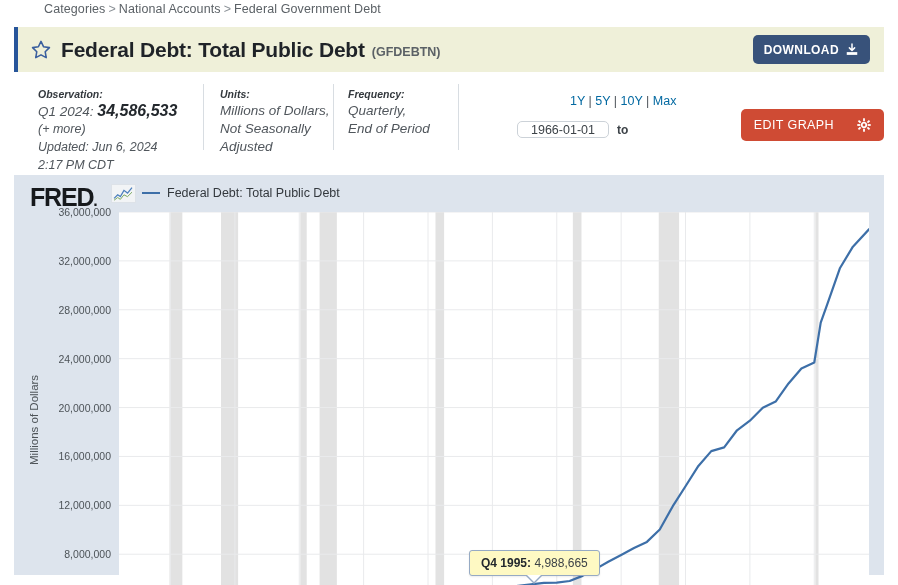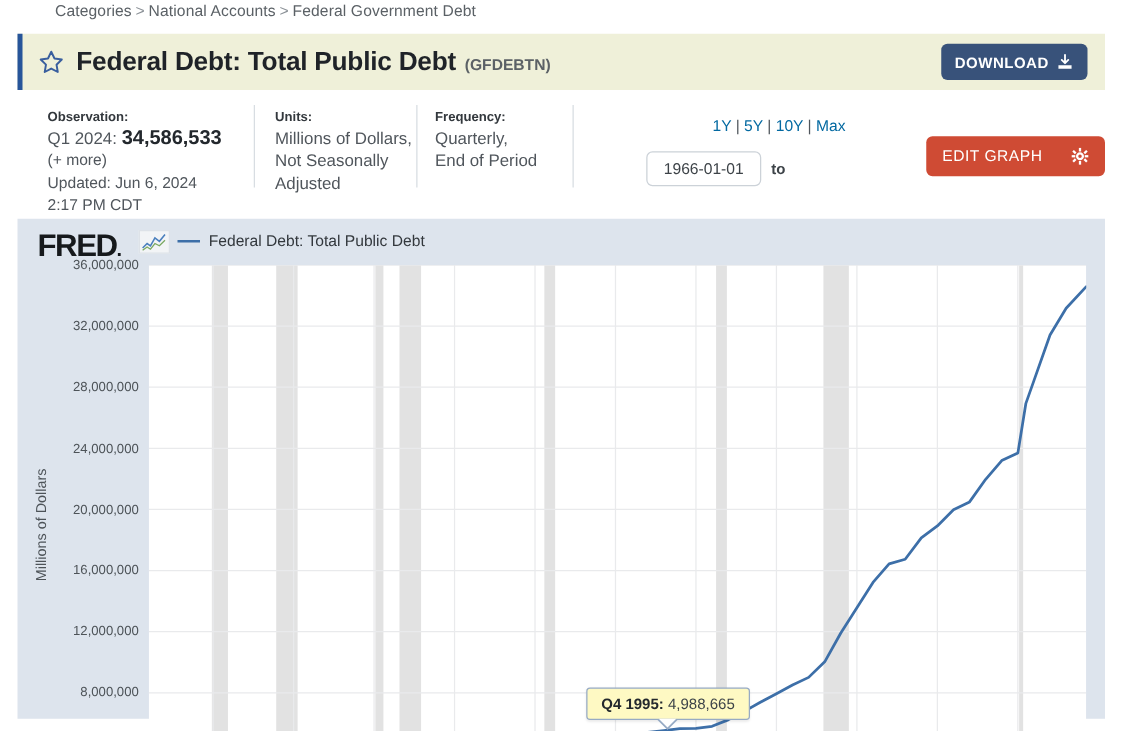--- a/index.html
+++ b/index.html
@@ -45,21 +45,21 @@
     font-family:"Liberation Sans", sans-serif;
     display:flex; align-items:center; gap:6px; cursor:pointer;
   }
   .dl-glyph { width:14px; height:14px; display:block; }
 
   
   .meta {
     position:absolute; left:14px; top:80px; width:870px; height:88px;
     display:flex;
   }
-  .meta-col { padding:6px 0 0 0; position:relative; }
+  .meta-col { padding:6px 0 0 0; position:relative;font-style:italic; }
   .meta-col.c1 { width:190px; padding-left:24px; }
   .meta-col.c2 { width:130px; padding-left:16px; }
   .meta-col.c3 { width:125px; padding-left:14px; }
   .meta-col.c4 { flex:1; padding-left:18px; }
   .divider {
     position:absolute; top:4px; width:1px; height:66px; background:#d8dde2;
   }
   .lbl { font-size:10.5px; font-weight:bold; color:#33383d; line-height:16px; }
   .val { font-size:13.5px; color:#50565c; line-height:18px; }
   .val .big { font-size:16px; font-weight:bold; color:#23282d; }
@@ -67,21 +67,21 @@
   .more { font-size:12.5px; color:#50565c; line-height:17px; }
 
   
   .range-links {
     position:absolute; left:570px; top:94px;
     font-size:12.5px; color:#50565c; white-space:nowrap;
   }
   .range-links a { color:#0369a1; text-decoration:none; cursor:pointer; }
   .date-row { position:absolute; left:517px; top:121px; display:flex; align-items:center; }
   .date-input {
-    width:92px; height:28px; border:1px solid #ccd2d8; border-radius:5px;
+    width:92px; height:17px; border:1px solid #ccd2d8; border-radius:5px;
     background:#fff; text-align:center; font-size:12.5px; color:#3d4348;
     font-family:"Liberation Sans", sans-serif; outline:none;
   }
   .to-lbl { font-size:12px; font-weight:bold; color:#3d4348; margin:0 8px; }
   .edit-btn {
     position:absolute; right:14px; top:109px;
     background:#cf4b34; color:#fff; border:none; border-radius:5px;
     height:32px; padding:0 13px;
     font-size:12.5px; letter-spacing:.4px;
     font-family:"Liberation Sans", sans-serif;

